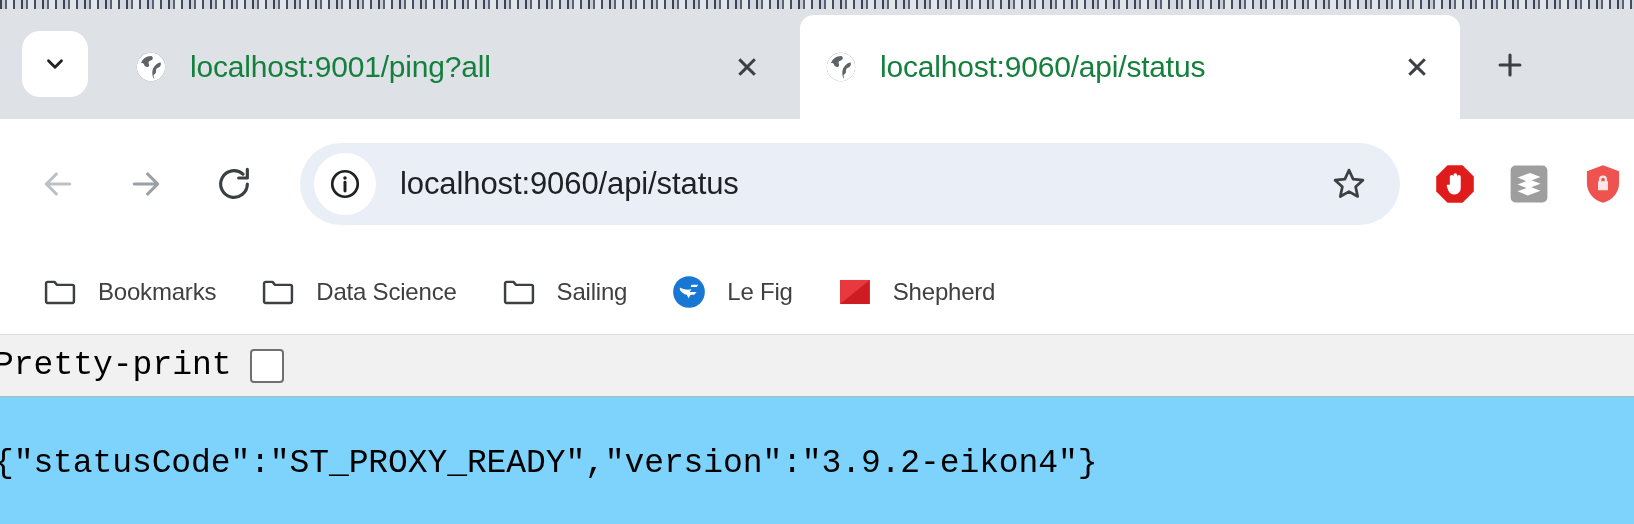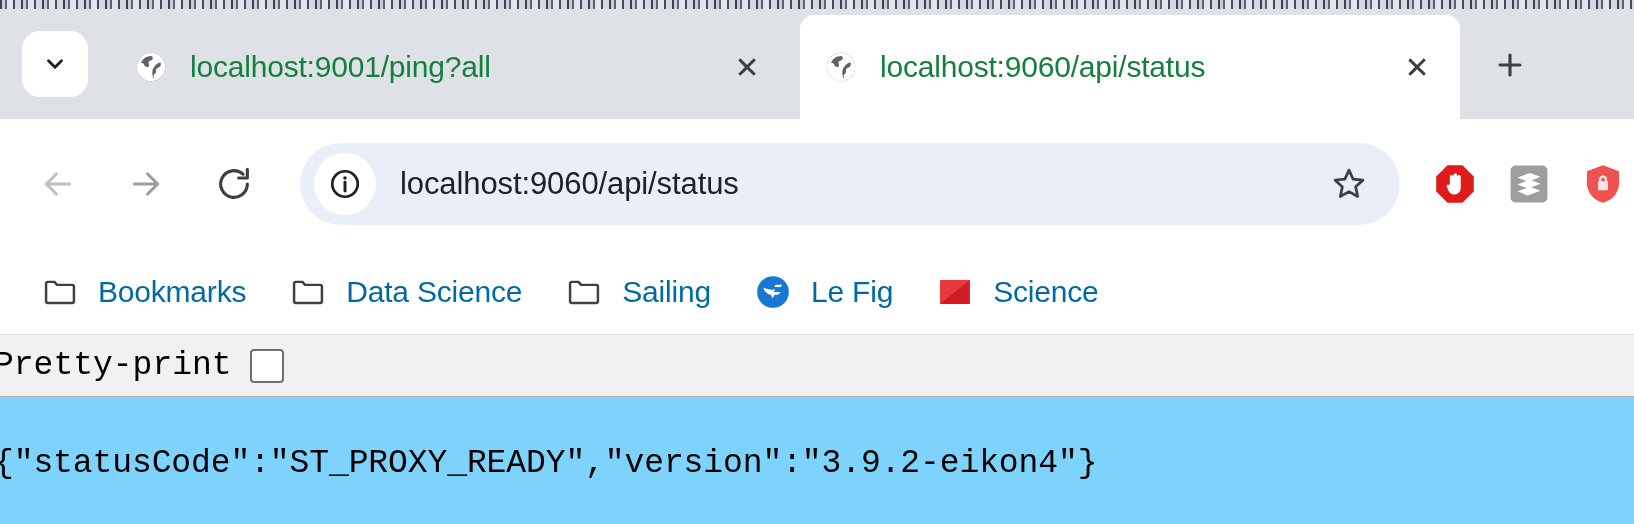--- a/index.html
+++ b/index.html
@@ -205,22 +205,22 @@
     flex: 0 0 auto;
   }
   .bm-icon {
     width: 40px; height: 40px;
     flex: 0 0 40px;
     margin-right: 18px;
     display: flex; align-items: center; justify-content: center;
   }
   .bm-icon svg { width: 38px; height: 38px; }
   .bm-label {
-    font-size: 30px;
-    color: #0369a1;
+    font-size: 24px;
+    color: #404040;
     white-space: nowrap;
     letter-spacing: -0.2px;
   }
 
   
   #page {
     position: relative;
     height: 204px;
     background: #7dd3fc;
   }
@@ -403,21 +403,21 @@
       <span class="bm-label">Le Fig</span>
     </div>
 
     <div class="bm-item">
       <span class="bm-icon">
         <svg viewBox="0 0 24 24">
           <rect x="2.6" y="4.4" width="18.8" height="15.2" fill="#cf1b22"></rect>
           <path d="M2.6 19.6L21.4 4.4H2.6z" fill="#e8393f"></path>
         </svg>
       </span>
-      <span class="bm-label">Science</span>
+      <span class="bm-label">Shepherd</span>
     </div>
 
   </div>
 
   <div id="page">
     <div id="pretty-print-bar">
       <span id="pretty-print-label">Pretty-print</span>
       <span id="pretty-print-checkbox"></span>
     </div>
     <div id="json-body">{"statusCode":"ST_PROXY_READY","version":"3.9.2-eikon4"}</div>

